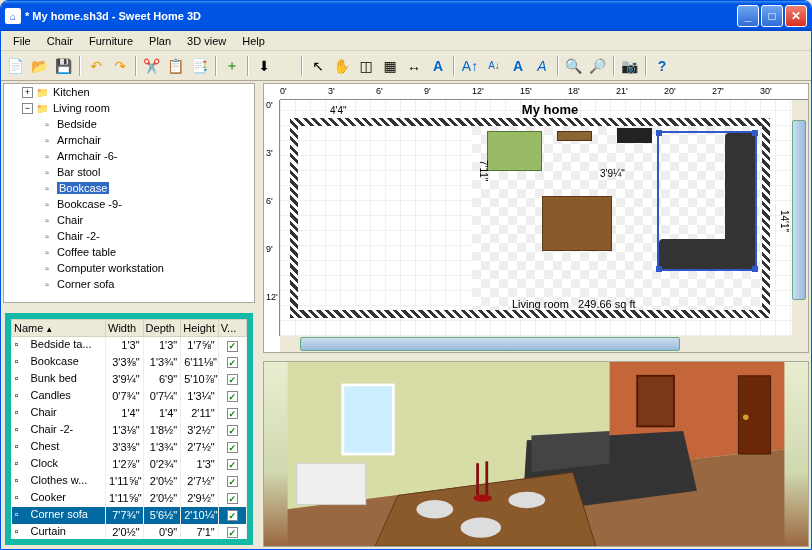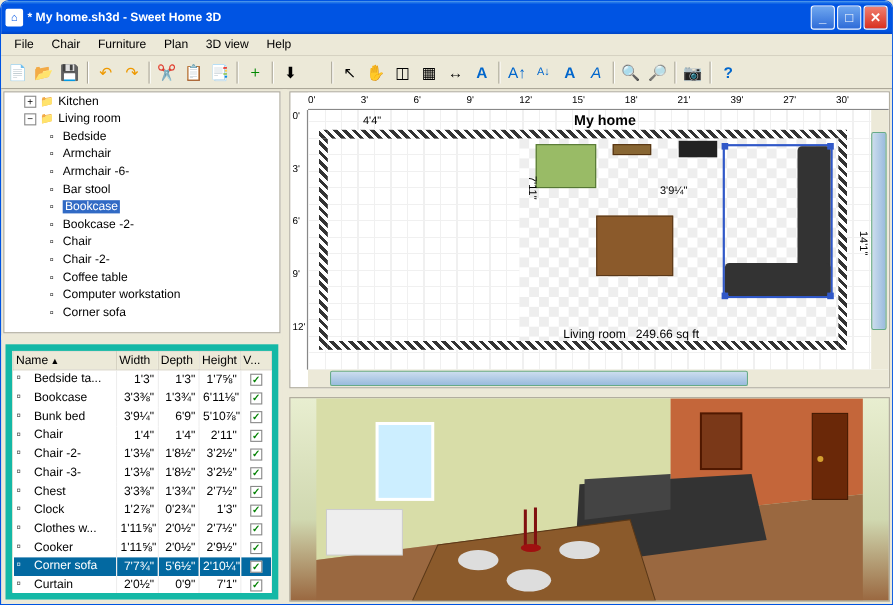--- a/index.html
+++ b/index.html
@@ -140,21 +140,21 @@
           <div class="treeitem indent2">
             <span class="ticon">▫</span>
             <span class="lbl">Bar stool</span>
           </div>
           <div class="treeitem indent2 sel">
             <span class="ticon">▫</span>
             <span class="lbl">Bookcase</span>
           </div>
           <div class="treeitem indent2">
             <span class="ticon">▫</span>
-            <span class="lbl">Bookcase -2-</span>
+            <span class="lbl">Bookcase -9-</span>
           </div>
           <div class="treeitem indent2">
             <span class="ticon">▫</span>
             <span class="lbl">Chair</span>
           </div>
           <div class="treeitem indent2">
             <span class="ticon">▫</span>
             <span class="lbl">Chair -2-</span>
           </div>
           <div class="treeitem indent2">
@@ -198,35 +198,35 @@
                 <td style="text-align:center"><span class="chk">✓</span></td>
               </tr>
               <tr>
                 <td><span class="ficn">▫</span>Bunk bed</td>
                 <td style="text-align:right">3'9¼"</td>
                 <td style="text-align:right">6'9"</td>
                 <td style="text-align:right">5'10⅞"</td>
                 <td style="text-align:center"><span class="chk">✓</span></td>
               </tr>
               <tr>
+                <td><span class="ficn">▫</span>Candles</td>
+                <td style="text-align:right">0'7¾"</td>
+                <td style="text-align:right">0'7¼"</td>
+                <td style="text-align:right">1'3¼"</td>
+                <td style="text-align:center"><span class="chk">✓</span></td>
+              </tr>
+              <tr>
                 <td><span class="ficn">▫</span>Chair</td>
                 <td style="text-align:right">1'4"</td>
                 <td style="text-align:right">1'4"</td>
                 <td style="text-align:right">2'11"</td>
                 <td style="text-align:center"><span class="chk">✓</span></td>
               </tr>
               <tr>
                 <td><span class="ficn">▫</span>Chair -2-</td>
-                <td style="text-align:right">1'3⅛"</td>
-                <td style="text-align:right">1'8½"</td>
-                <td style="text-align:right">3'2½"</td>
-                <td style="text-align:center"><span class="chk">✓</span></td>
-              </tr>
-              <tr>
-                <td><span class="ficn">▫</span>Chair -3-</td>
                 <td style="text-align:right">1'3⅛"</td>
                 <td style="text-align:right">1'8½"</td>
                 <td style="text-align:right">3'2½"</td>
                 <td style="text-align:center"><span class="chk">✓</span></td>
               </tr>
               <tr>
                 <td><span class="ficn">▫</span>Chest</td>
                 <td style="text-align:right">3'3⅜"</td>
                 <td style="text-align:right">1'3¾"</td>
                 <td style="text-align:right">2'7½"</td>
@@ -276,21 +276,21 @@
       <div class="planview">
         <div class="ruler-h" id="rulerh">
             <span style="left: 0px;">0'</span>
             <span style="left: 48px;">3'</span>
             <span style="left: 96px;">6'</span>
             <span style="left: 144px;">9'</span>
             <span style="left: 192px;">12'</span>
             <span style="left: 240px;">15'</span>
             <span style="left: 288px;">18'</span>
             <span style="left: 336px;">21'</span>
-            <span style="left: 384px;">39'</span>
+            <span style="left: 384px;">20'</span>
             <span style="left: 432px;">27'</span>
             <span style="left: 480px;">30'</span>
           </div>
         <div class="ruler-v" id="rulerv">
             <span style="top: 0px;">0'</span>
             <span style="top: 48px;">3'</span>
             <span style="top: 96px;">6'</span>
             <span style="top: 144px;">9'</span>
             <span style="top: 192px;">12'</span>
           </div>

